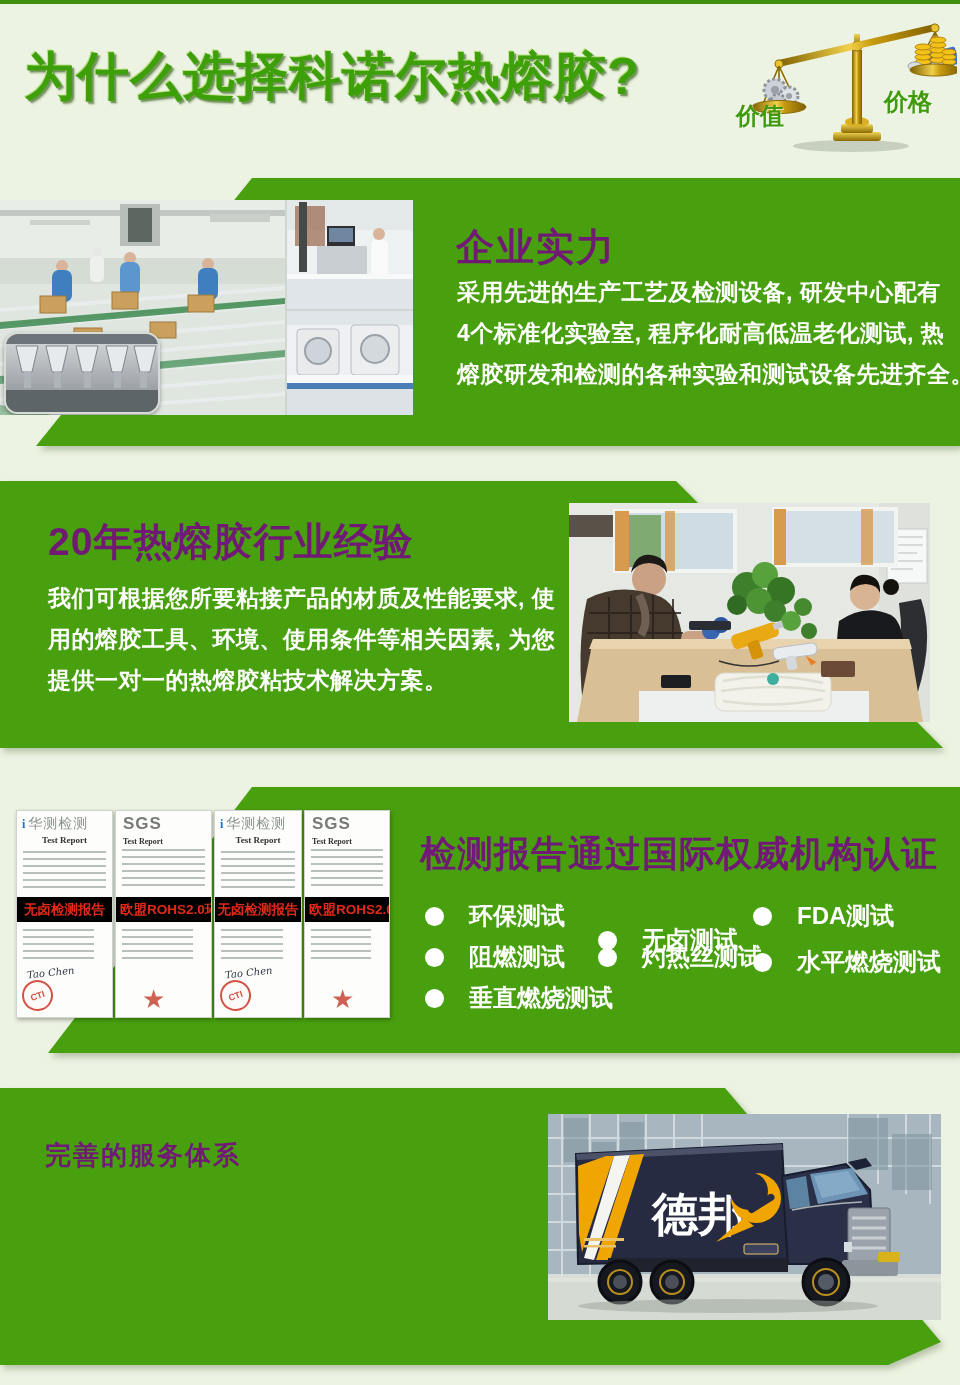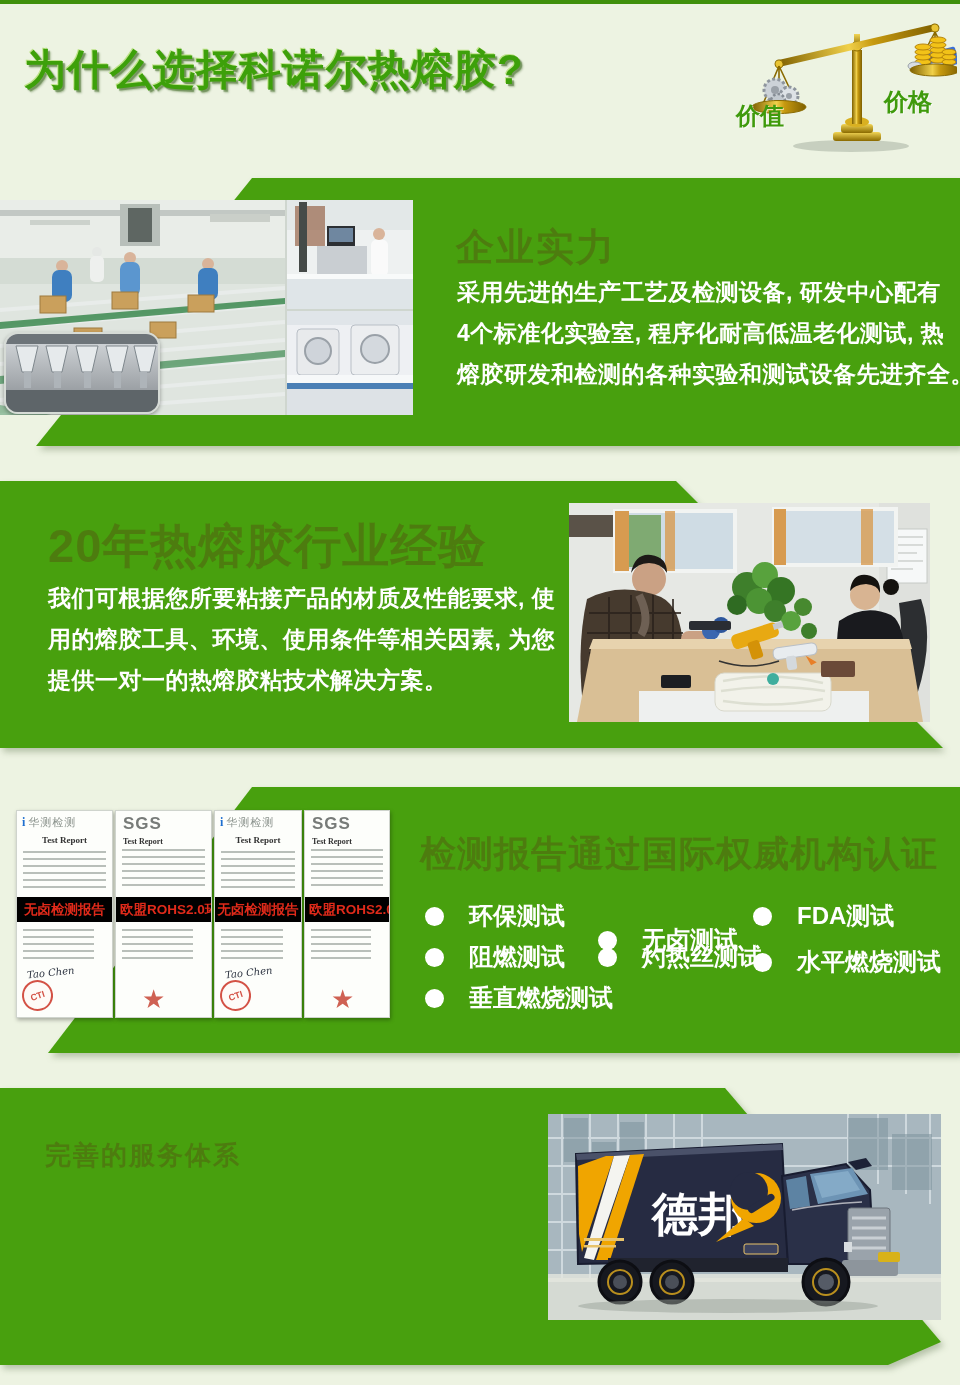--- a/index.html
+++ b/index.html
@@ -1,42 +1,42 @@
 <!DOCTYPE html>
 <html><head>
 <meta charset="utf-8">
 <style>
   html,body{margin:0;padding:0;}
   body{font-family:"Liberation Sans","DejaVu Sans",sans-serif;}
   .page{position:relative;width:960px;height:1385px;background:#edf3e2;overflow:hidden;}
   .topbar{position:absolute;left:0;top:0;width:960px;height:4px;background:#3f900c;}
 
   
-  .main-title{position:absolute;left:24px;top:42px;font-size:42px;font-weight:900;color:#3da00a;
+  .main-title{position:absolute;left:24px;top:42px;font-size:52px;font-weight:900;color:#3da00a;
     letter-spacing:1px;text-shadow:-1px -1px 0 #bfe38a,2px 2px 1px rgba(30,80,0,.45),3px 3px 2px rgba(30,80,0,.25);}
   .scale-label{position:absolute;font-size:24px;font-weight:bold;color:#3f9a0c;text-shadow:1px 1px 0 rgba(255,255,255,.6);}
   .scale-label.val{left:736px;top:100px;}
   .scale-label.price{left:884px;top:86px;}
   .scale-wrap{position:absolute;left:745px;top:4px;width:212px;height:150px;}
 
   
   .bshadow{position:absolute;left:0;width:960px;filter:drop-shadow(3px 4px 3px rgba(40,70,20,.28));}
   .bshape{width:100%;height:100%;background:#48a00e;}
   .s1{top:178px;height:268px;} .s1 .bshape{clip-path:polygon(252px 0,100% 0,100% 100%,36px 100%);}
   .s2{top:481px;height:267px;} .s2 .bshape{clip-path:polygon(0 0,676px 0,943px 100%,0 100%);}
   .s3{top:787px;height:266px;} .s3 .bshape{clip-path:polygon(252px 0,100% 0,100% 100%,48px 100%);}
   .s4{top:1088px;height:277px;} .s4 .bshape{clip-path:polygon(0 0,725px 0,941px 254px,888px 277px,0 277px);}
 
-  .sec-heading{position:absolute;color:#4d7c0f;font-weight:bold;z-index:5;}
+  .sec-heading{position:absolute;color:#701a75;font-weight:bold;z-index:5;}
   .sec-body{position:absolute;color:#fff;font-weight:bold;font-size:23px;letter-spacing:.5px;z-index:5;}
   .sec-body div{height:41px;line-height:41px;white-space:nowrap;}
 
   .h1{left:456px;top:222px;font-size:38px;letter-spacing:2px;}
   .b1{left:457px;top:272px;}
-  .h2{left:48px;top:515px;font-size:47px;letter-spacing:1px;}
+  .h2{left:48px;top:515px;font-size:39px;letter-spacing:1px;}
   .b2{left:48px;top:578px;}
   .h3{left:420px;top:830px;font-size:36px;letter-spacing:1px;}
   .h4{left:45px;top:1138px;font-size:26px;letter-spacing:2px;}
   .b4{left:45px;top:1190px;}
 
   
   .bullet{position:absolute;display:flex;align-items:center;z-index:5;}
   .bullet .dot{width:19px;height:19px;border-radius:50%;background:#fff;margin-right:25px;flex:0 0 auto;}
   .bullet .lbl{color:#fff;font-weight:bold;font-size:24px;white-space:nowrap;}
 
@@ -47,21 +47,21 @@
   .ph-truck{left:548px;top:1114px;width:393px;height:206px;}
   .ph-inset{position:absolute;left:4px;top:132px;width:152px;height:78px;border:2px solid #d6dbd6;
     border-radius:14px;overflow:hidden;box-shadow:0 2px 4px rgba(0,0,0,.35);z-index:7;}
 
   
   .certs{position:absolute;left:16px;top:810px;width:374px;height:208px;z-index:6;}
   .cert{position:absolute;top:0;height:208px;background:#fdfefb;border:1px solid #cfd4cd;
     box-shadow:1px 2px 4px rgba(0,0,0,.3);overflow:hidden;box-sizing:border-box;}
   .cert-head{position:absolute;left:5px;top:4px;display:flex;align-items:center;}
   .cti-i{color:#1f6fd0;font-weight:900;font-size:12px;font-family:"Liberation Serif",serif;margin-right:3px;}
-  .cti-cn{color:#8a928c;font-size:11px;letter-spacing:1px;}
+  .cti-cn{color:#8a928c;font-size:14px;letter-spacing:1px;}
   .sgs{position:absolute;left:7px;top:3px;color:#777b78;font-size:17px;font-weight:900;letter-spacing:1px;}
   .trep{position:absolute;top:24px;width:100%;text-align:center;font-family:"Liberation Serif",serif;
     font-weight:bold;font-size:9px;color:#333;}
   .trep.left{text-align:left;left:7px;width:auto;top:26px;font-size:8px;}
   .clines{position:absolute;left:6px;right:6px;background:repeating-linear-gradient(#adb4ae 0 2px,transparent 2px 7px);opacity:.85;}
   .cl-a{top:40px;height:42px;} .cl-b{top:118px;height:32px;right:18px;}
   .cband{position:absolute;left:0;right:0;top:86px;height:25px;background:#000000;display:flex;align-items:center;}
   .cband span{color:#e02a1a;font-weight:900;font-size:13.5px;white-space:nowrap;padding-left:4px;letter-spacing:0;}
   .cband.center span{width:100%;text-align:center;padding:0;}
   .csign{position:absolute;left:10px;top:156px;font-family:"DejaVu Serif",serif;font-style:italic;

